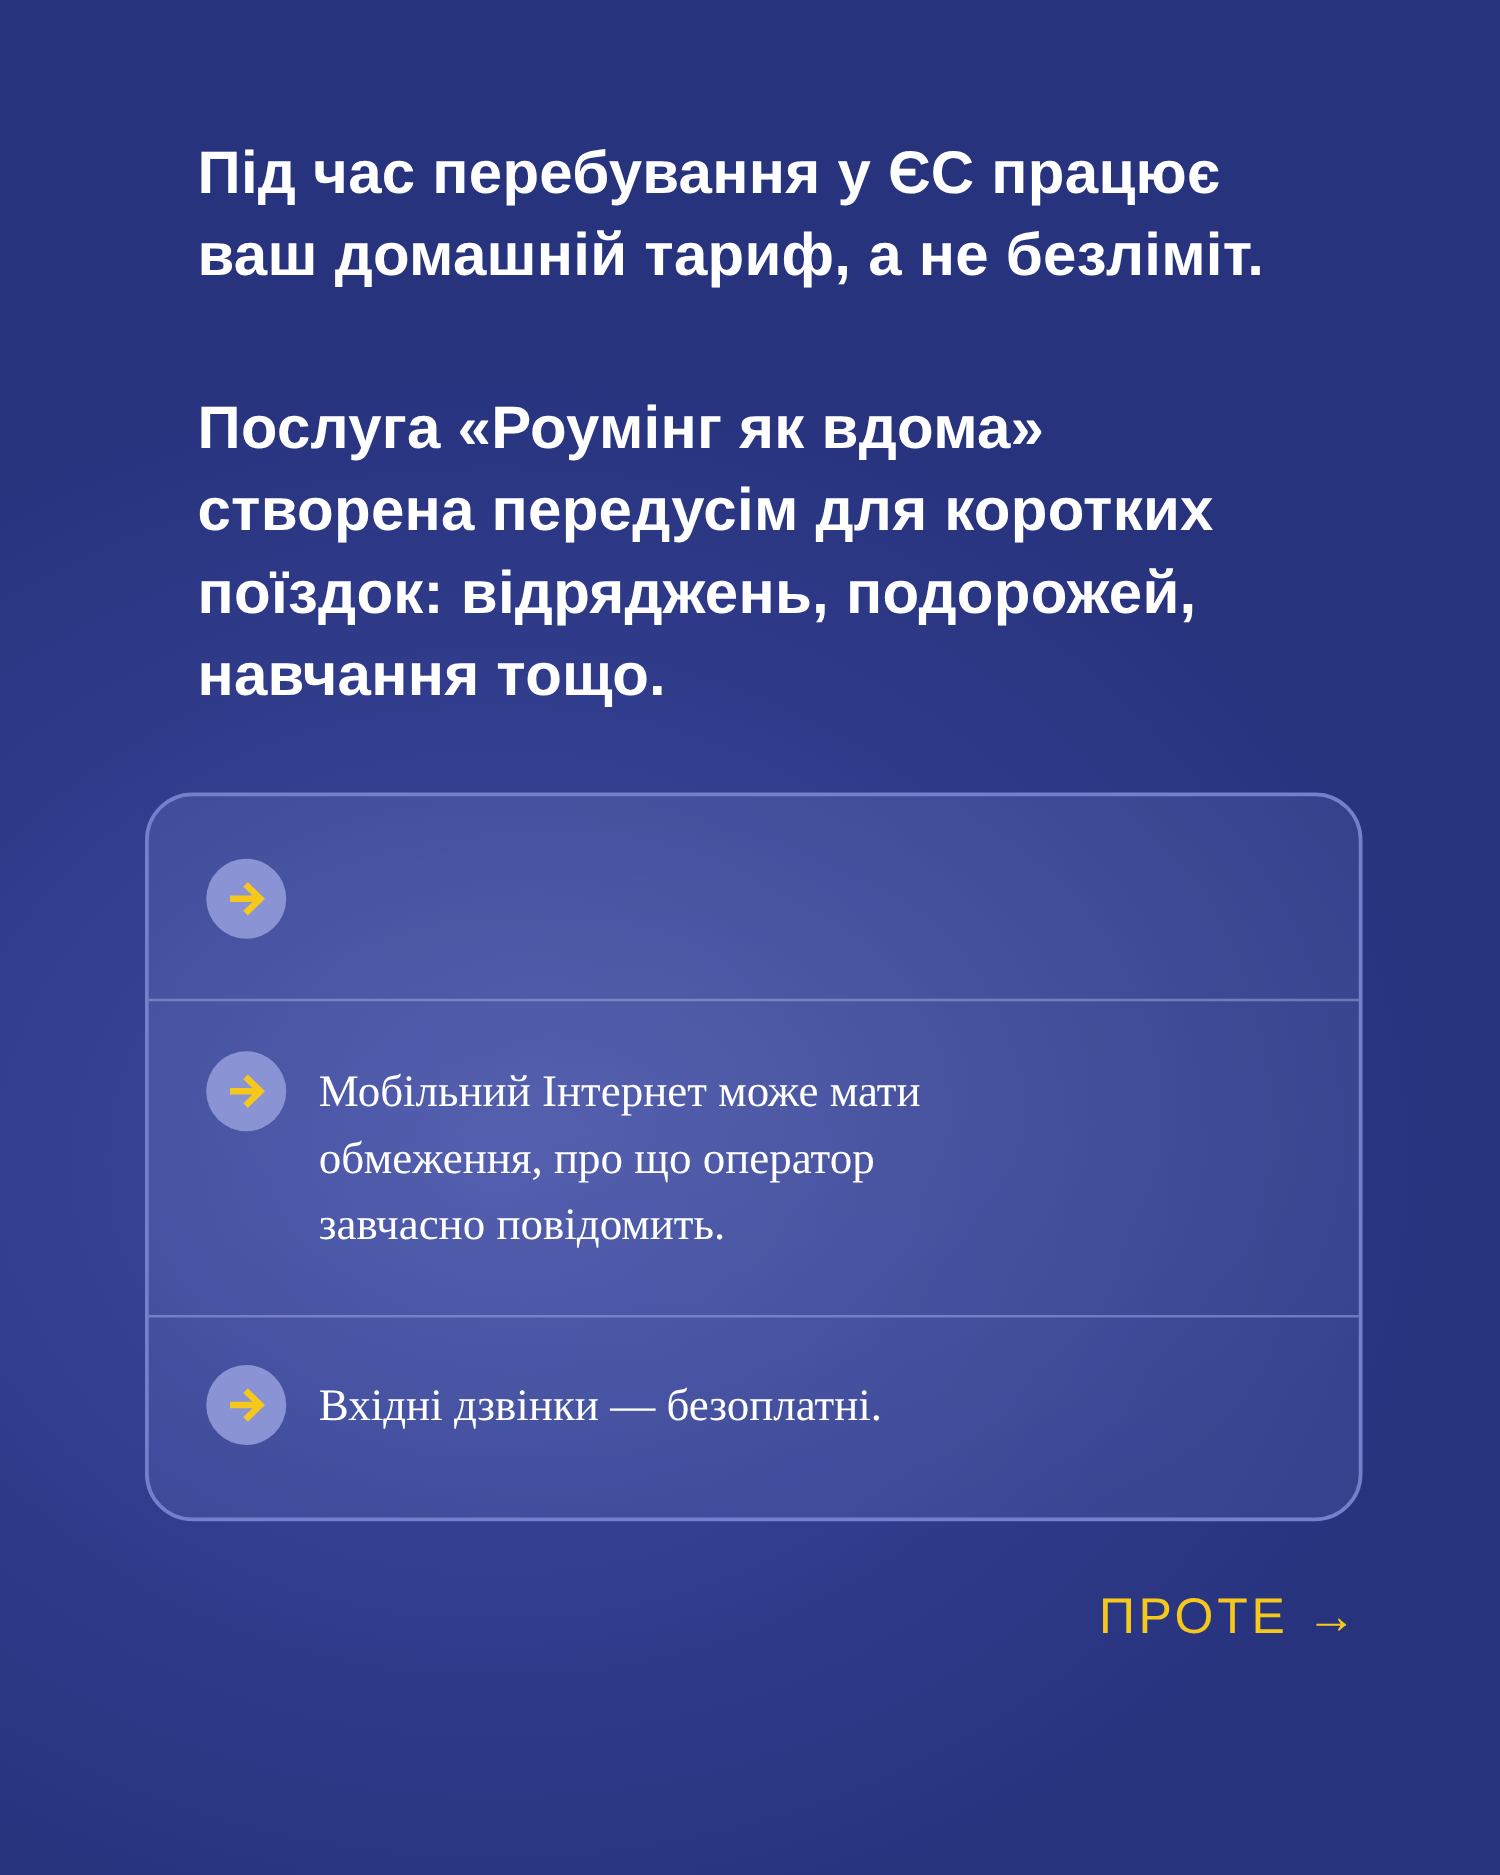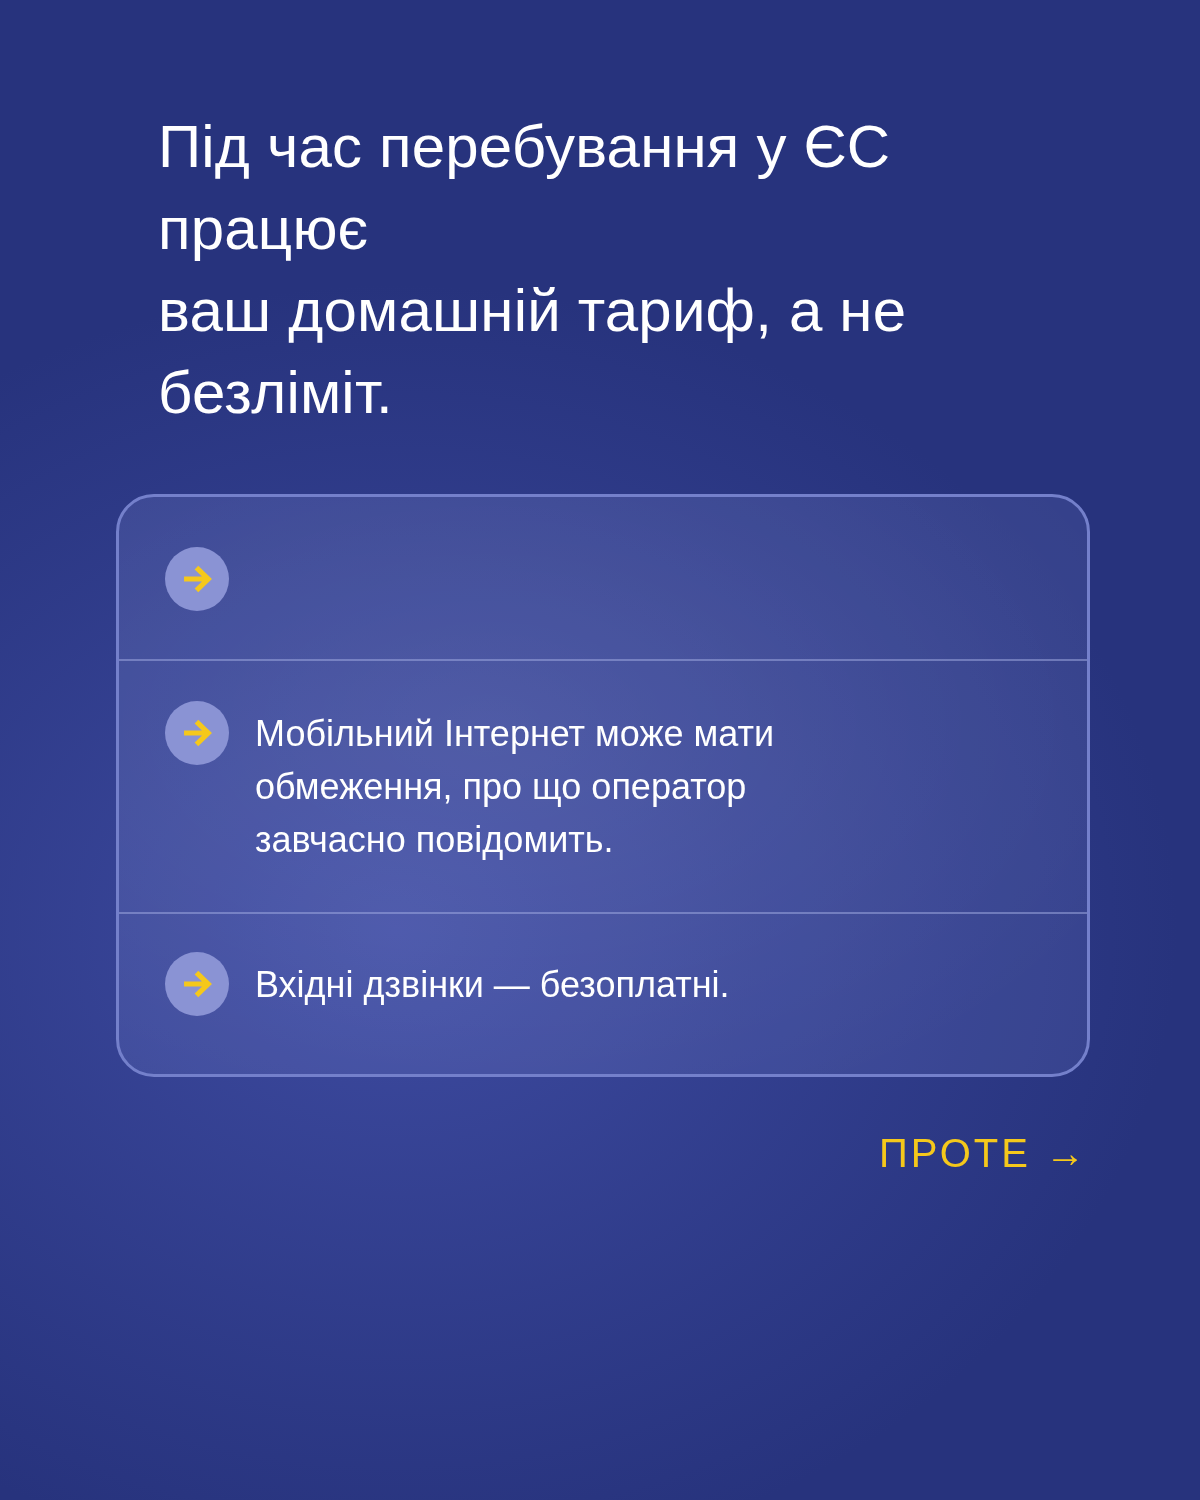--- a/index.html
+++ b/index.html
@@ -23,23 +23,23 @@
         var(--background-glow) 0%,
         rgba(62,75,161,0.55) 30%,
         rgba(62,75,161,0.0) 68%),
       var(--background-dark);
   }
   .content{
     padding:0 112px 0 158px;
   }
   .headline{
     margin-top:106px;
-    font-size:60px;
-    line-height:82px;
-    font-weight:400;
+    font-size:48px;
+    line-height:66px;
+    font-weight:700;
     letter-spacing:0.2px;
     white-space:pre-line;
   }
   .subheadline{
     margin-top:72px;
     font-size:48px;
     line-height:66px;
     font-weight:600;
     letter-spacing:0.2px;
     white-space:pre-line;
@@ -52,20 +52,21 @@
       radial-gradient(700px 420px at 38% 40%, rgba(255,255,255,0.07), rgba(255,255,255,0.0)),
       var(--card-fill);
   }
   .card-row{
     display:flex;
     align-items:flex-start;
     padding:56px 50px 48px 46px;
   }
   .card-row + .card-row{
     border-top:2px solid var(--card-divider);
+    font-family:Liberation Serif, serif;
   }
   .card-row.row-2{padding:46px 50px 46px 46px;}
   .card-row.row-3{padding:44px 56px 58px 46px;}
   .icon-circle{
     flex:0 0 64px;
     width:64px;height:64px;
     margin-top:-6px;
     border-radius:50%;
     background:var(--icon-circle);
     display:flex;align-items:center;justify-content:center;
@@ -95,20 +96,24 @@
     cursor:pointer;
     margin-left:32px;
   }
 </style>
 </head>
 <body>
 
 <div class="content">
   <p class="headline">Під час перебування у ЄС працює
 ваш домашній тариф, а не безліміт.</p>
+  <p class="subheadline">Послуга «Роумінг як вдома»
+створена передусім для коротких
+поїздок: відряджень, подорожей,
+навчання тощо.</p>
 </div>
 
 <div class="card">
 
   <div class="card-row row-1">
     <span class="icon-circle">
       <svg viewBox="0 0 32 32" aria-hidden="true">
         <path d="M4.5 16 H26 M15.5 5.8 L26 16 L15.5 26.2" fill="none" stroke="currentColor" stroke-width="4.6" stroke-linecap="butt" stroke-linejoin="miter"></path>
       </svg>
     </span>

